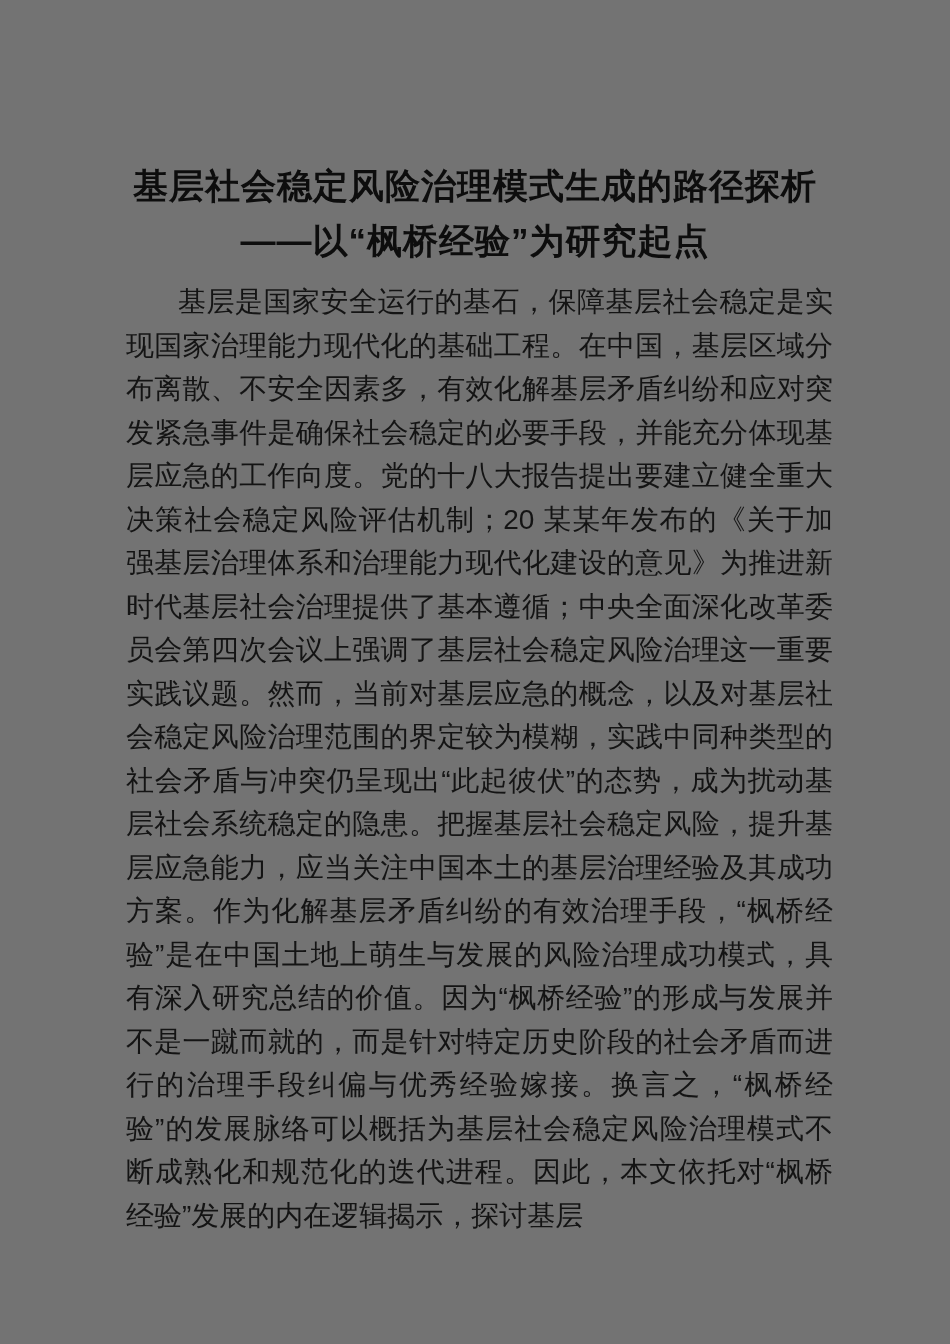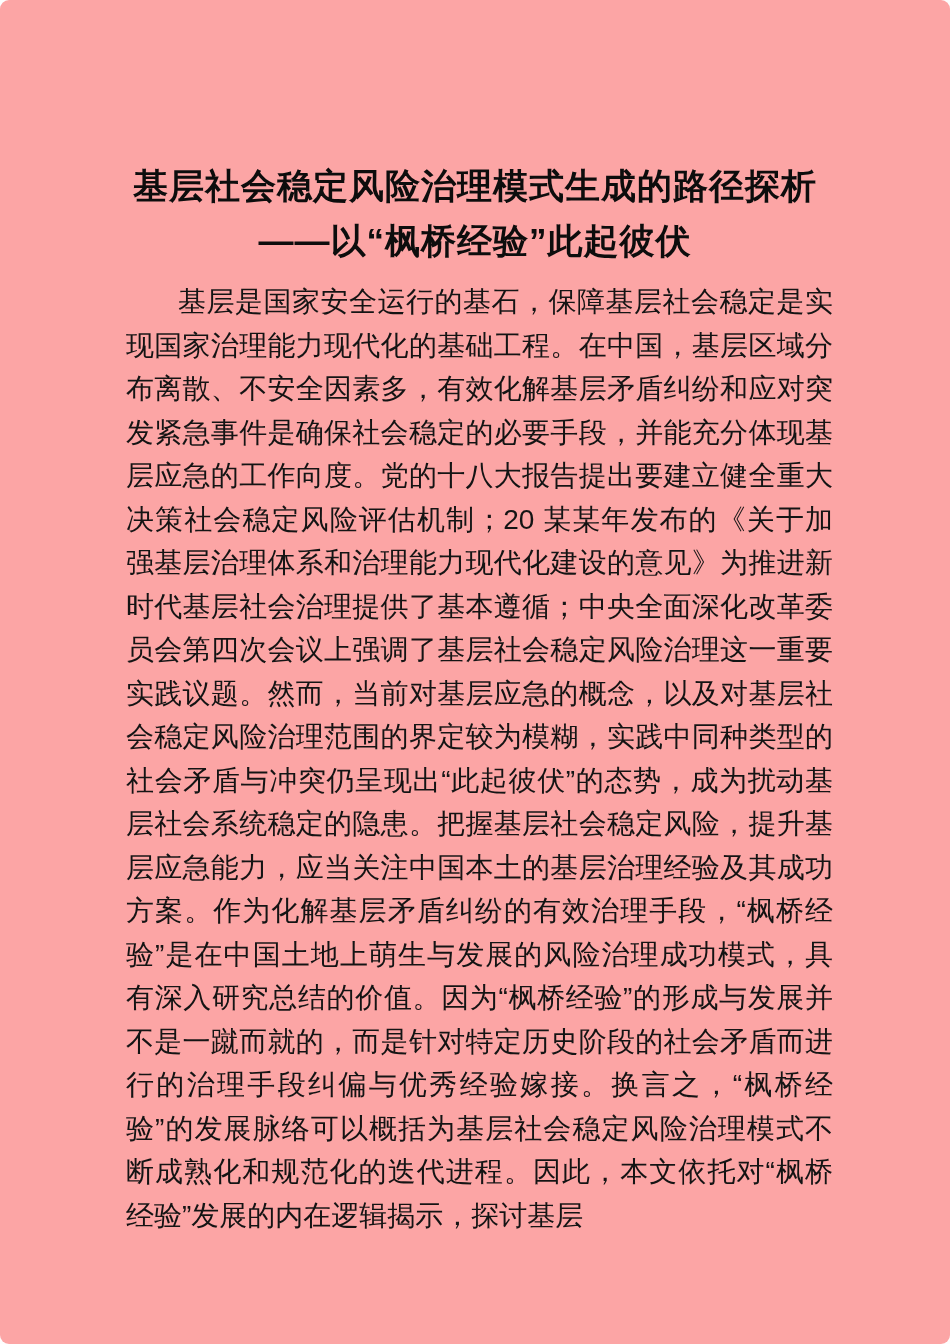--- a/index.html
+++ b/index.html
@@ -38,19 +38,19 @@
     text-align: justify;
     text-justify: inter-ideograph;
     text-indent: 52px;
     word-break: break-all;
     overflow-wrap: break-word;
   }
 </style>
 </head>
 <body style="background: rgb(253, 253, 253);">
 
-<div class="page" style="background: #fca5a5; border-radius: 9px;">
+<div class="page" style="background: #737373;">
   <h1 class="doc-title" style="color: rgb(13, 13, 13);">
     <span class="title-line">基层社会稳定风险治理模式生成的路径探析</span>
-    <span class="title-line">——以“枫桥经验”此起彼伏</span>
+    <span class="title-line">——以“枫桥经验”为研究起点</span>
   </h1>
   <p class="doc-body" style="color: rgb(20, 20, 20);">基层是国家安全运行的基石，保障基层社会稳定是实现国家治理能力现代化的基础工程。在中国，基层区域分布离散、不安全因素多，有效化解基层矛盾纠纷和应对突发紧急事件是确保社会稳定的必要手段，并能充分体现基层应急的工作向度。党的十八大报告提出要建立健全重大决策社会稳定风险评估机制；20 某某年发布的《关于加强基层治理体系和治理能力现代化建设的意见》为推进新时代基层社会治理提供了基本遵循；中央全面深化改革委员会第四次会议上强调了基层社会稳定风险治理这一重要实践议题。然而，当前对基层应急的概念，以及对基层社会稳定风险治理范围的界定较为模糊，实践中同种类型的社会矛盾与冲突仍呈现出“此起彼伏”的态势，成为扰动基层社会系统稳定的隐患。把握基层社会稳定风险，提升基层应急能力，应当关注中国本土的基层治理经验及其成功方案。作为化解基层矛盾纠纷的有效治理手段，“枫桥经验”是在中国土地上萌生与发展的风险治理成功模式，具有深入研究总结的价值。因为“枫桥经验”的形成与发展并不是一蹴而就的，而是针对特定历史阶段的社会矛盾而进行的治理手段纠偏与优秀经验嫁接。换言之，“枫桥经验”的发展脉络可以概括为基层社会稳定风险治理模式不断成熟化和规范化的迭代进程。因此，本文依托对“枫桥经验”发展的内在逻辑揭示，探讨基层</p>
 </div>
 
 </body></html>

